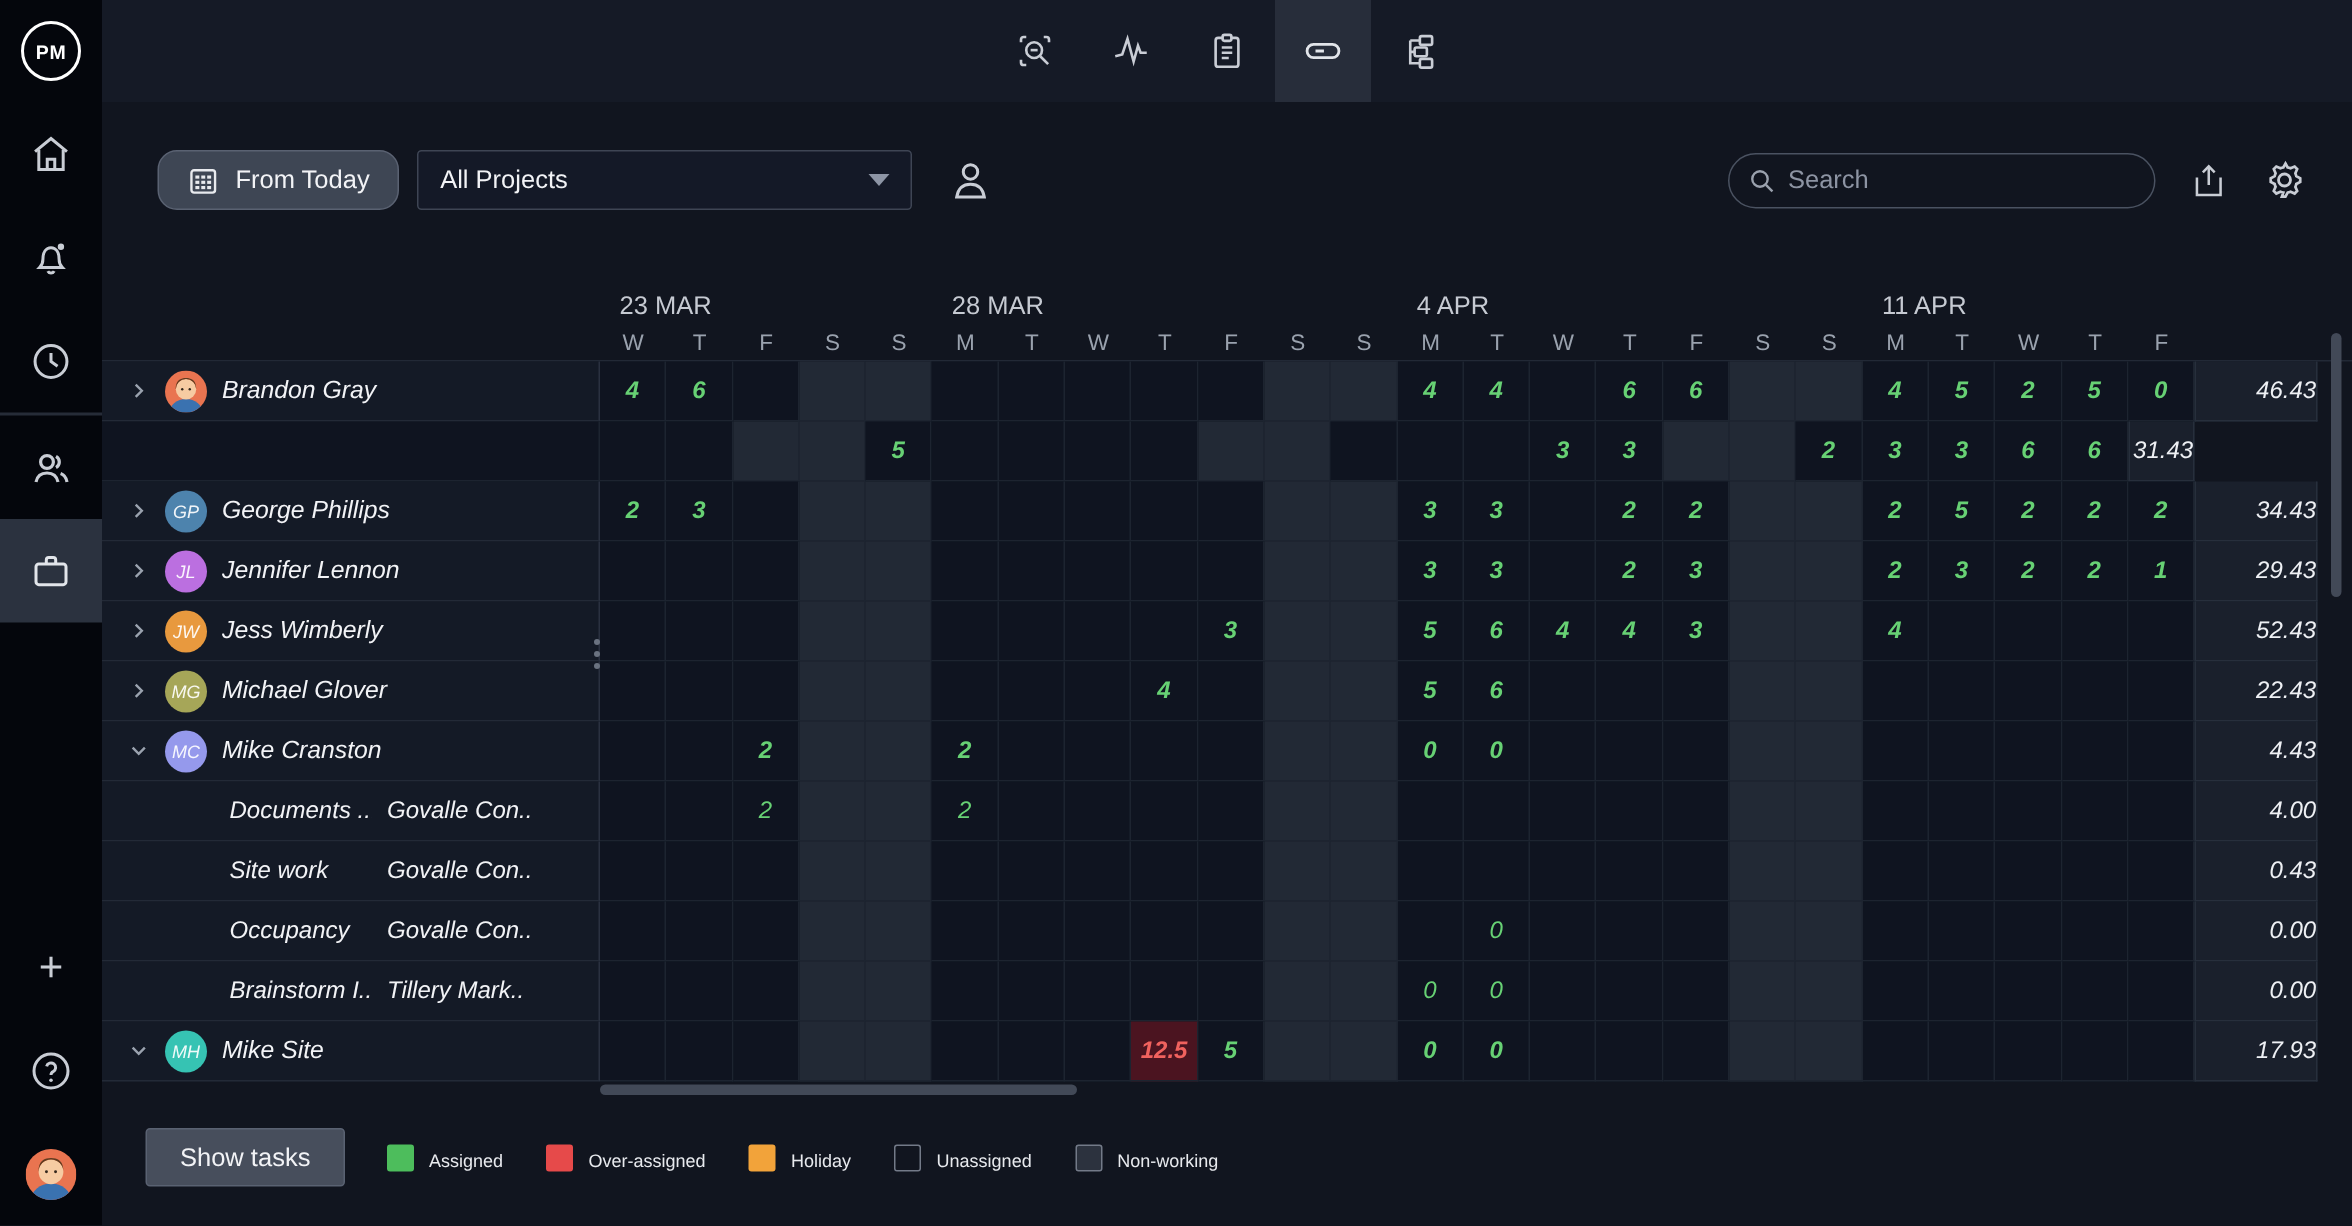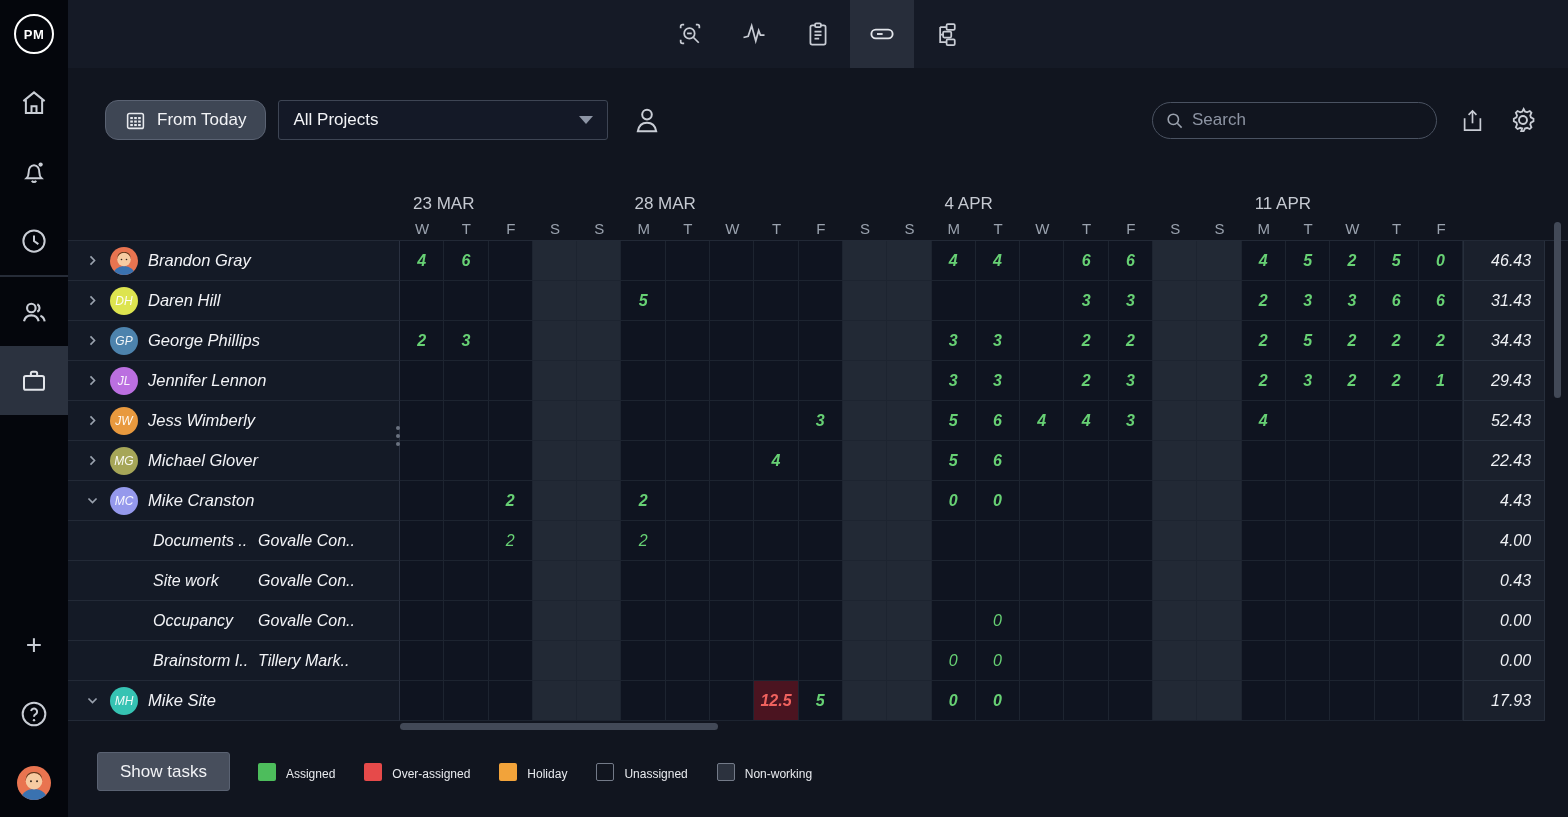--- a/index.html
+++ b/index.html
@@ -66,21 +66,21 @@
   .task-label { color:#f2f3f6; font-size:16px; margin-left:69px; width:95px; white-space:nowrap; overflow:hidden;}
   .task-project { color:#f2f3f6; font-size:16px; white-space:nowrap; overflow:hidden; }
   .day-cell { background:#0f1420; border-right:1px solid #1d2430; border-bottom:1px solid #1d2430;
     display:flex; align-items:center; justify-content:center; font-size:16px; cursor:pointer; }
   .day-cell.weekend { background:#222935; }
   .day-cell .val { color:#67d174; }
   .grid-row.bold .val { font-weight:bold; }
   .day-cell.over { background:#4b1420; }
   .day-cell.over .val { color:#f0625e; font-weight:bold; }
   .total-cell { background:#1a202c; border:1px solid #272f3c; border-top:none;
-    display:flex; align-items:center; justify-content:flex-end; padding-right:13px; color:#eef0f4; font-size:16px; }
+    display:flex; align-items:center; justify-content:flex-end; color:#eef0f4; font-size:16px; }
 
   .drag-dots { position:absolute; left:326px; width:8px; display:flex; flex-direction:column; gap:4px; align-items:center; cursor:col-resize;}
   .drag-dots i { width:4px; height:4px; border-radius:50%; background:#6a7280; }
 
   .hscroll { position:absolute; left:332px; width:318px; height:7px; border-radius:4px; background:#424957; cursor:pointer;}
   .vscroll { position:absolute; right:7px; width:7px; height:176px; border-radius:4px; background:#424957; cursor:pointer;}
 
   
   .legend-row { display:flex; align-items:center; margin-top:31px; padding-left:29px; }
   .btn-show-tasks { background:#474e5c; border:1px solid #5a6272; border-radius:3px; height:39px; padding:0 22px;
@@ -437,29 +437,20 @@
             </div>
             <div class="day-cell">
               <span class="val">5</span>
             </div>
             <div class="day-cell">
               <span class="val">0</span>
             </div>
             <div class="total-cell">46.43</div>
           </div>
           <div class="grid-row bold">
-            <div class="name-cell">
-        <span class="chev-expander">
-                <svg width="13" height="13" viewBox="0 0 16 16" fill="none" stroke="#9aa2ae" stroke-width="2">
-                  <path d="M5.5 3 10.5 8 5.5 13"></path>
-                </svg>
-              </span>
-        <span class="avatar" style="background:#dde44f">DH</span>
-              <span class="p-name">Daren Hill</span>
-            </div>
             <div class="day-cell"></div>
             <div class="day-cell"></div>
             <div class="day-cell"></div>
             <div class="day-cell weekend"></div>
             <div class="day-cell weekend"></div>
             <div class="day-cell">
               <span class="val">5</span>
             </div>
             <div class="day-cell"></div>
             <div class="day-cell"></div>

